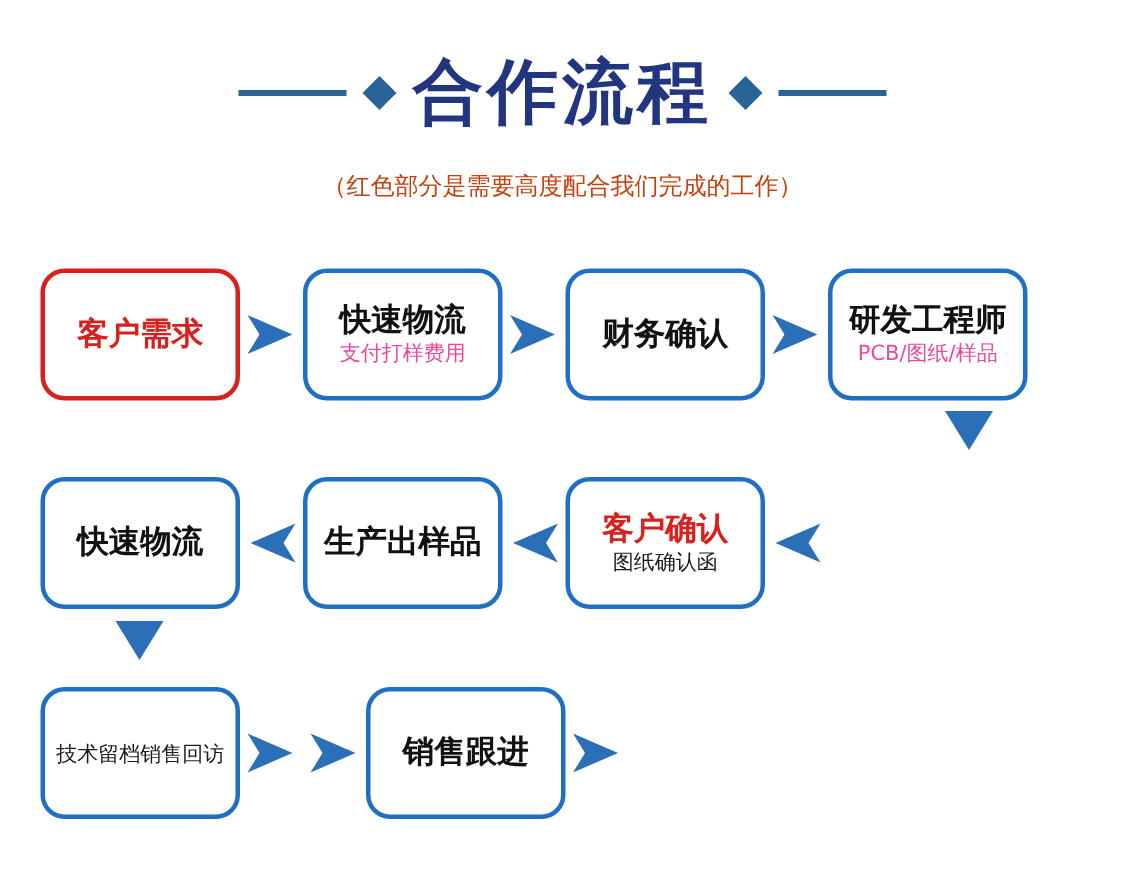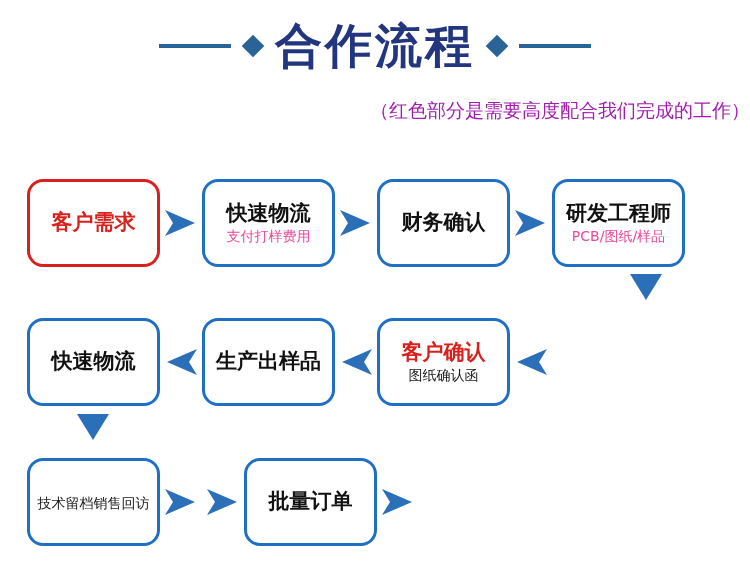--- a/index.html
+++ b/index.html
@@ -12,21 +12,21 @@
     height: 588px;
     overflow: hidden;
     font-family: "DejaVu Sans", "Liberation Sans", sans-serif;
     position: relative;
   }
 
   
   .header {
     position: absolute;
     left: 0;
-    top: 0;
+    top: 16px;
     width: 748px;
     height: 150px;
   }
   .title-row {
     position: absolute;
     left: 0;
     top: 22px;
     width: 750px;
     display: flex;
     align-items: center;
@@ -50,23 +50,23 @@
     color: #22357f;
     letter-spacing: 3px;
     line-height: 1;
     white-space: nowrap;
   }
   .subtitle {
     position: absolute;
     left: 0;
     top: 98px;
     width: 750px;
-    text-align: right;
-    font-size: 19px;
-    color: #a21caf;
+    text-align: center;
+    font-size: 16px;
+    color: #c2410c;
     white-space: nowrap;
   }
 
   
   .row {
     position: absolute;
     left: 0;
     width: 750px;
     height: 92px;
     display: flex;
@@ -216,21 +216,21 @@
       <svg width="40" height="30" viewBox="0 0 40 30">
         <path d="M4 2 L34 15 L4 28 L12 15 Z" fill="#2a6fb8"></path>
       </svg>
     </div>
     <div class="h-arrow">
       <svg width="40" height="30" viewBox="0 0 40 30">
         <path d="M4 2 L34 15 L4 28 L12 15 Z" fill="#2a6fb8"></path>
       </svg>
     </div>
     <div class="node">
-      <div class="node-title">批量订单</div>
+      <div class="node-title">销售跟进</div>
     </div>
     <div class="h-arrow">
       <svg width="40" height="30" viewBox="0 0 40 30">
         <path d="M4 2 L34 15 L4 28 L12 15 Z" fill="#2a6fb8"></path>
       </svg>
     </div>
   </div>
 
 <div class="v-arrow right-col">
   <svg width="40" height="30" viewBox="0 0 40 30">

